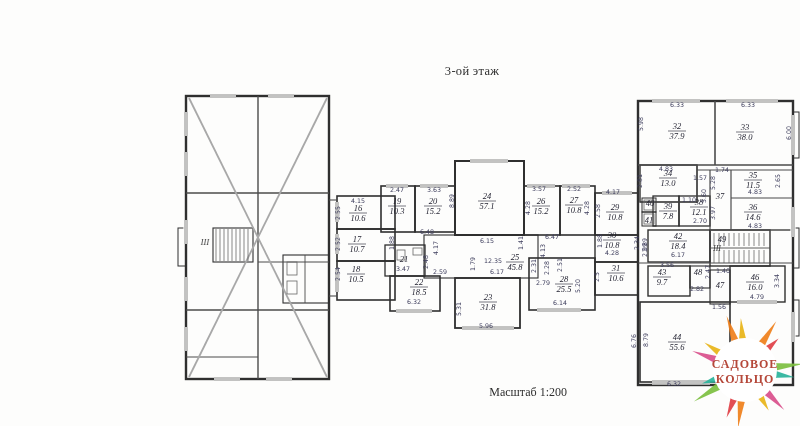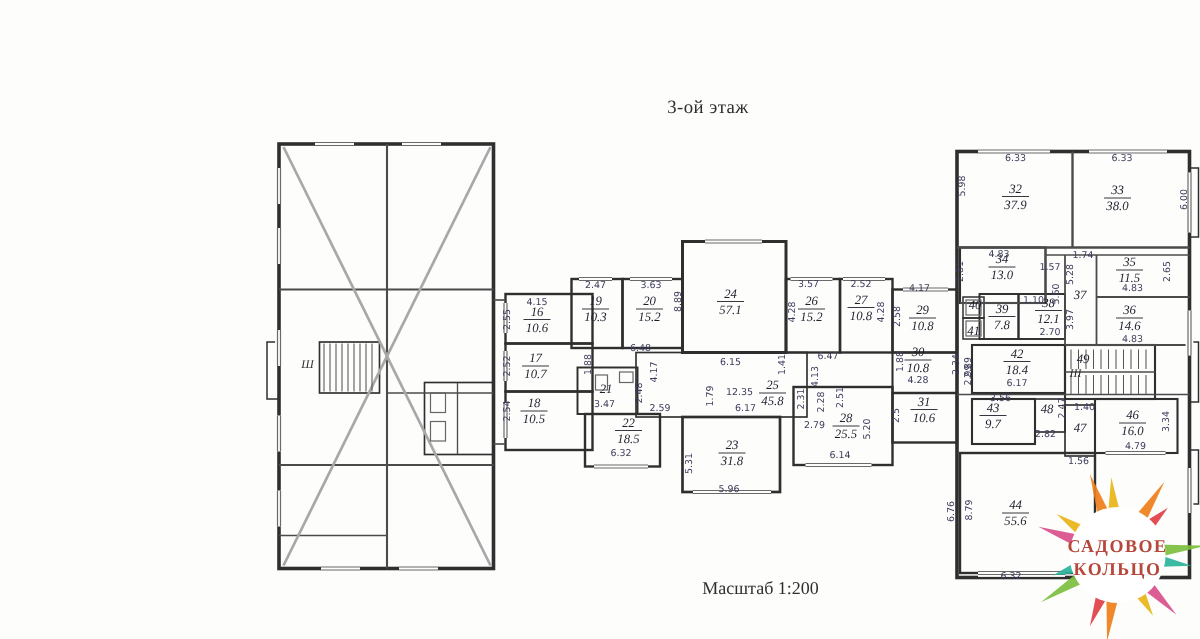--- a/index.html
+++ b/index.html
@@ -1,20 +1,20 @@
 <!DOCTYPE html>
 <html><head>
 <meta charset="utf-8">
 <style>
   html,body{margin:0;padding:0;background:#ffffff;}
   #canvas{position:relative;width:800px;height:426px;background:#fdfdfc;overflow:hidden;
           font-family:"Liberation Serif",serif;}
   .title-text{position:absolute;left:417px;top:64px;width:110px;text-align:center;
           font-size:12.5px;color:#2e2e2e;letter-spacing:0.3px;}
-  .scale-text{position:absolute;left:447px;top:385px;width:120px;text-align:center;
+  .scale-text{position:absolute;left:447px;top:385px;width:120px;text-align:right;
           font-size:12px;color:#2e2e2e;}
   #plan-svg{position:absolute;left:0;top:0;}
   .logo-wrap{position:absolute;left:660px;top:312px;width:170px;height:114px;}
 </style>
 </head>
 <body>
 
 <div id="canvas">
   <svg id="plan-svg" width="800" height="426" viewBox="0 0 800 426">
       <rect x="186" y="96" width="143" height="283" fill="none" stroke="#2f2f2f" stroke-width="2.4"></rect>

